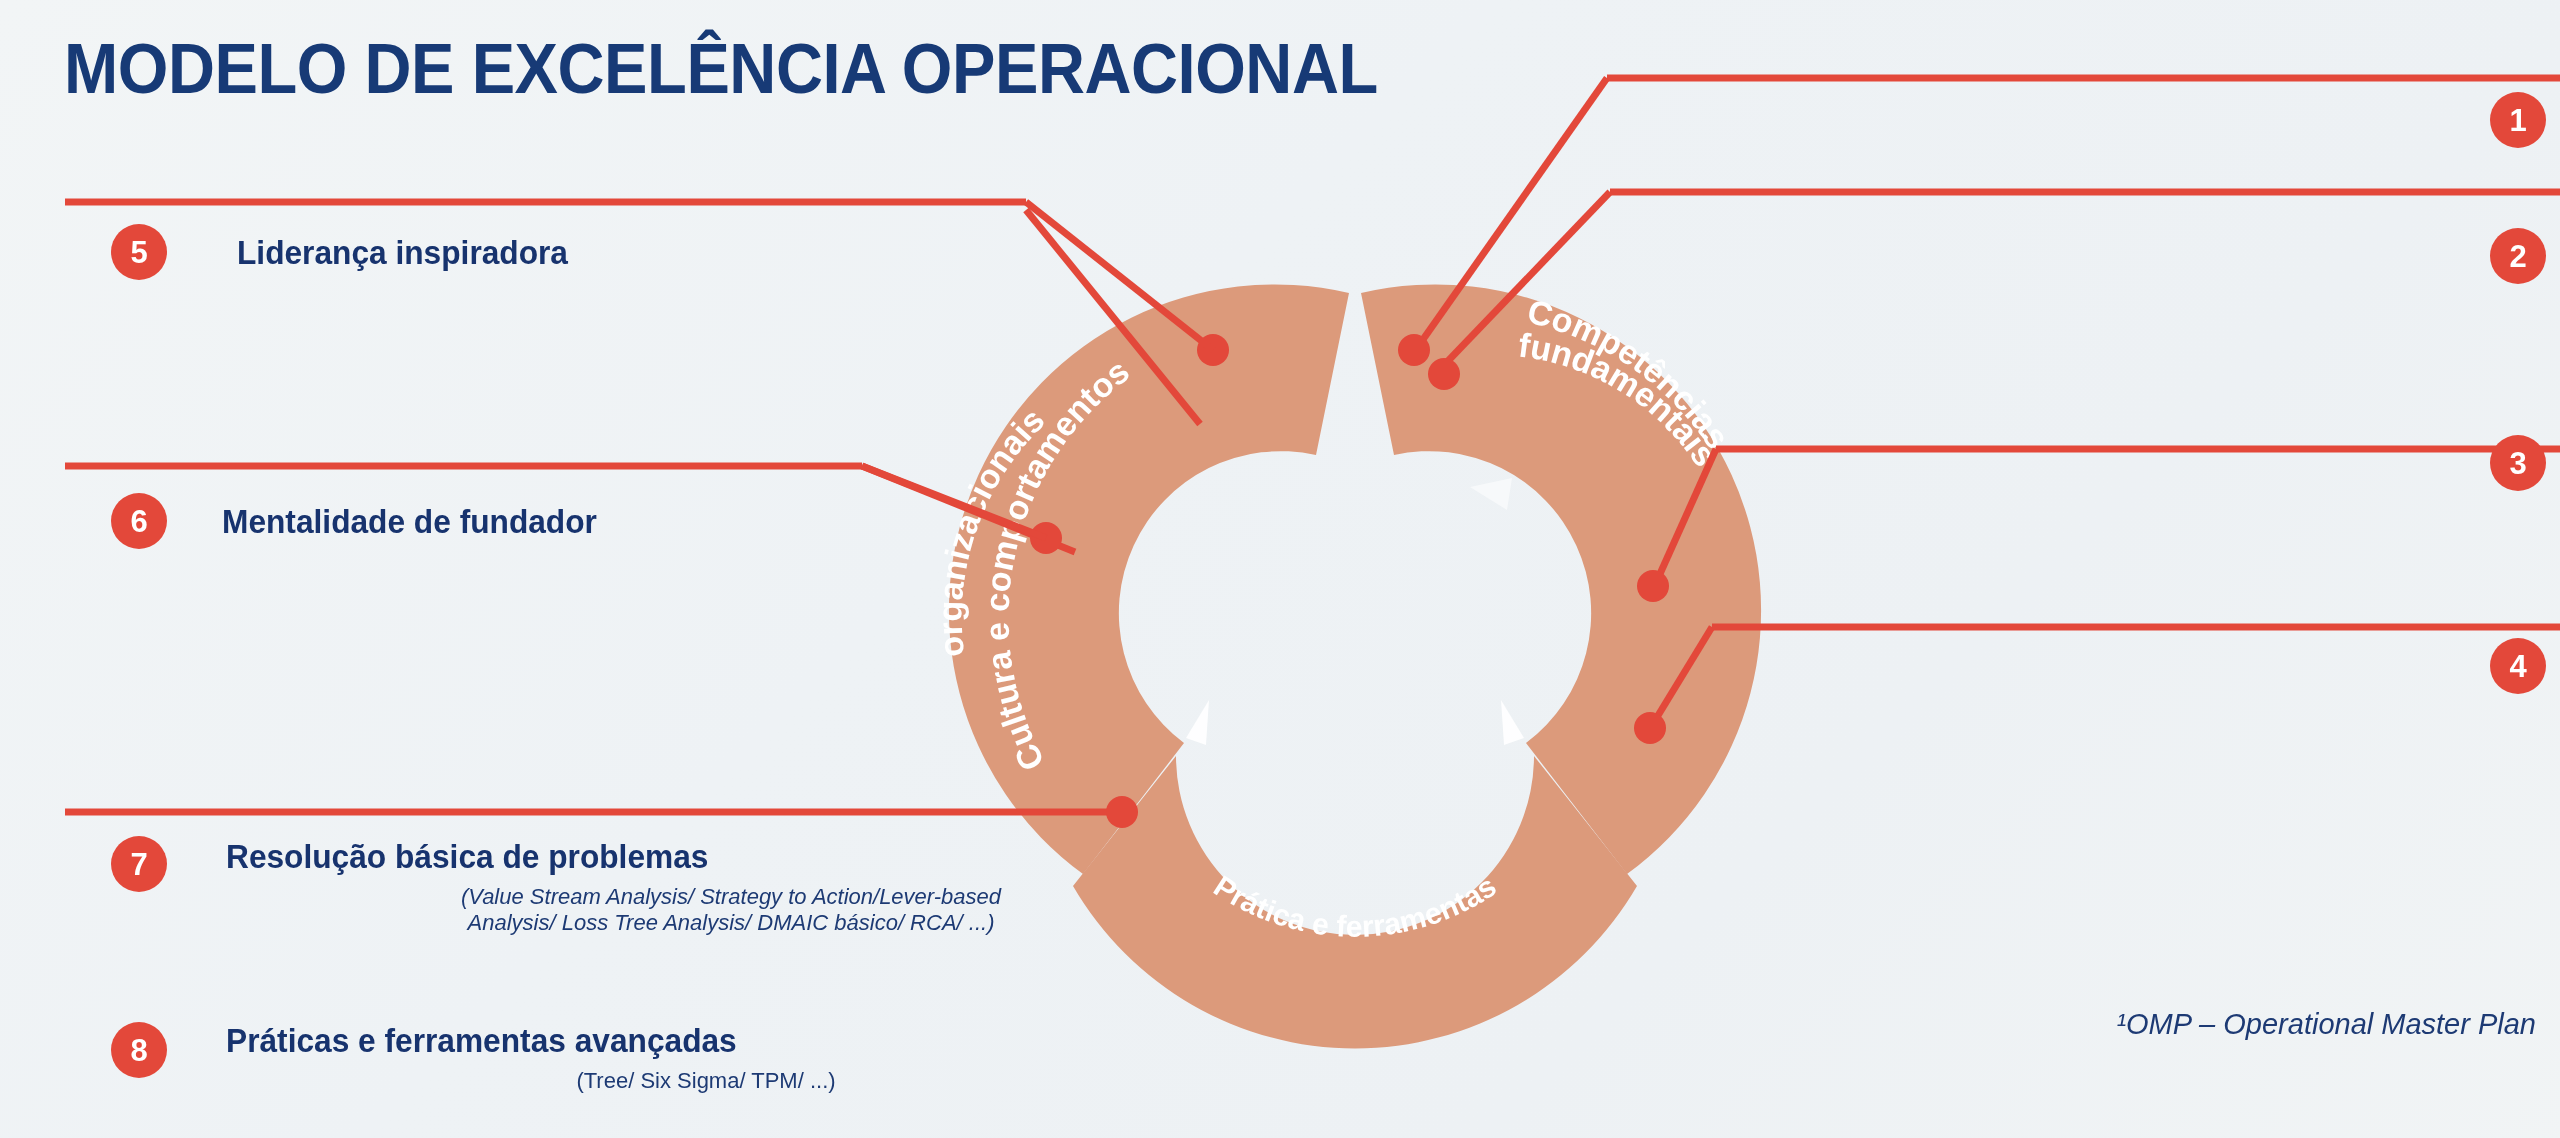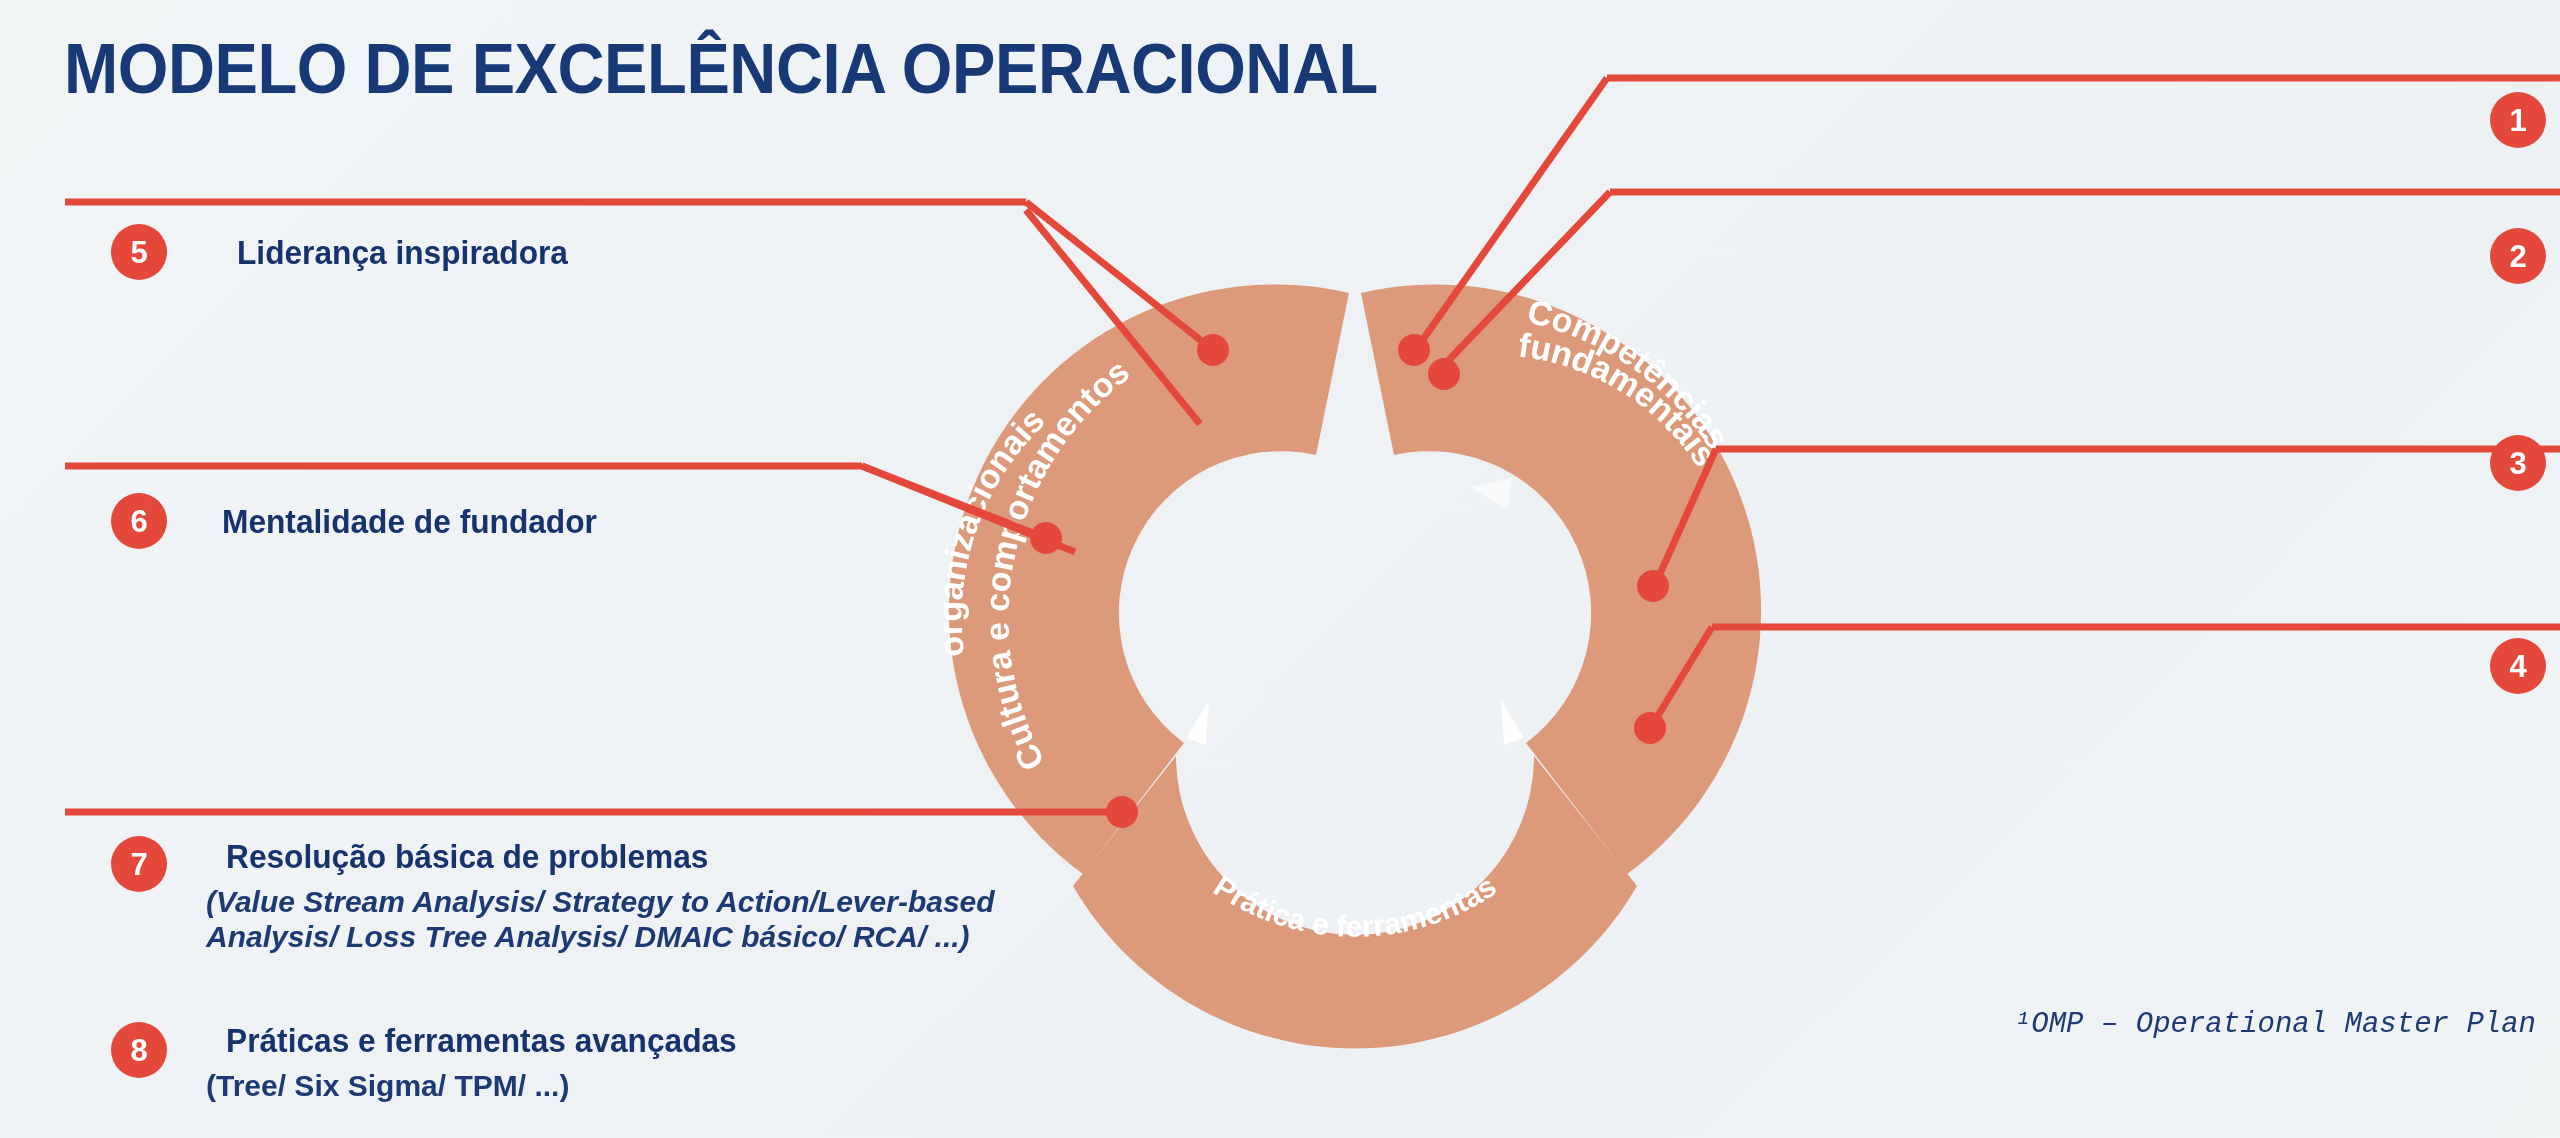--- a/index.html
+++ b/index.html
@@ -62,36 +62,36 @@
   .head {
     position: absolute;
     font-weight: 700;
     font-size: 33px;
     line-height: 1.17;
     color: #17336e;
     transform: scaleX(0.96);
   }
   .sub {
     position: absolute;
-    font-size: 30px;
+    font-size: 22px;
     line-height: 1.18;
     color: #1d3a74;
-    font-weight: 700;
+    font-weight: 400;
+    text-align: center;
   }
   .sub i { font-style: italic; }
 
   #footnote {
     position: absolute;
     right: 70px;
     top: 1008px;
     font-size: 29px;
     font-style: italic;
     color: #1d3a74;
     white-space: nowrap;
-    font-family: Liberation Mono, monospace;
   }
 
   
   .ringlabel {
     font-family: "Liberation Sans", sans-serif;
     font-weight: 700;
     fill: #ffffff;
   }
 </style>
 </head>

